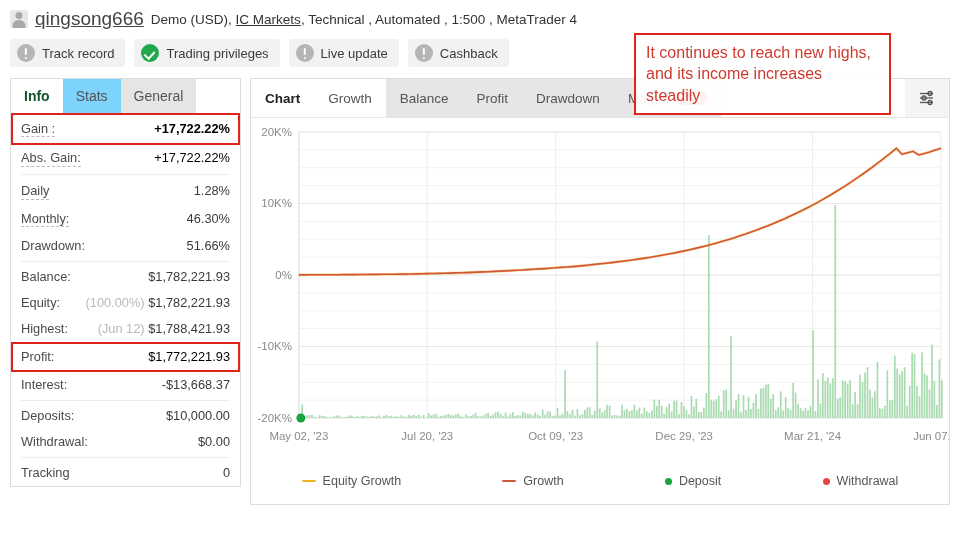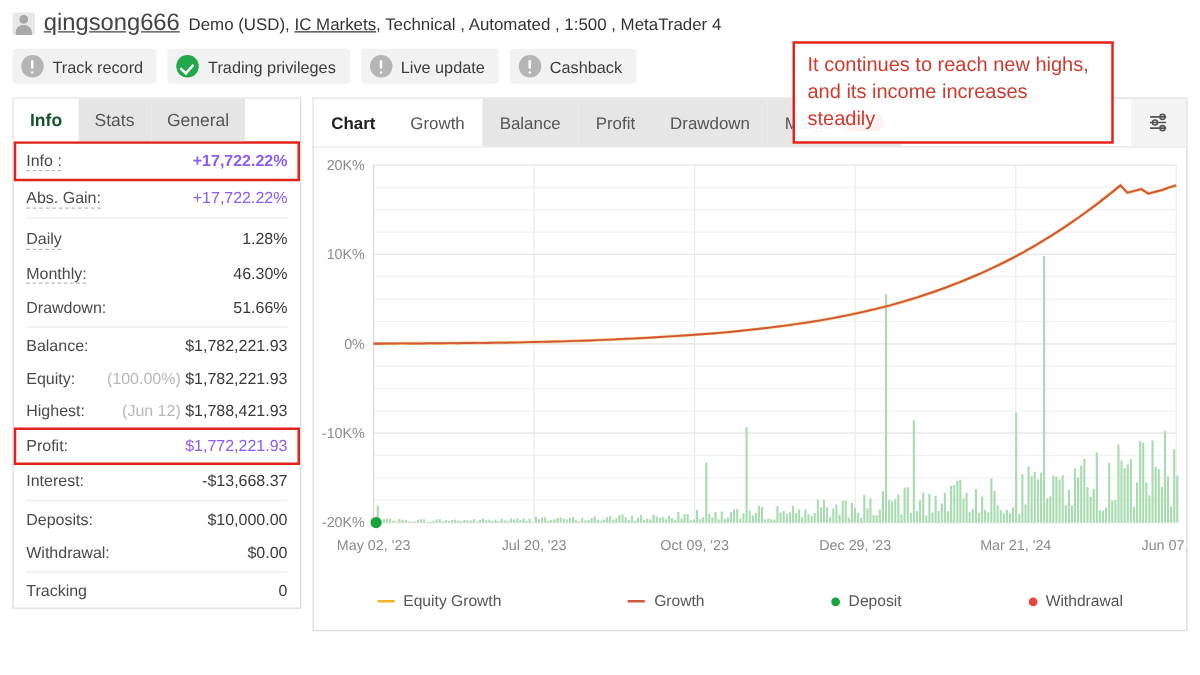--- a/index.html
+++ b/index.html
@@ -32,27 +32,27 @@
   .badge-ic.ok::after { content:""; position:absolute; left:5px; top:4.5px; width:5px; height:8px; border:solid #fff; border-width:0 2px 2px 0; transform:rotate(42deg); }
 
   
   #body-cols { display:flex; gap:9px; padding:10px 10px 0 10px; align-items:flex-start; }
 
   
   #info-panel { width:231px; flex:none; border:1px solid #dcdcdc; background:#fff; }
   #info-tabs { display:flex; background:#fff; }
   .ltab { font-size:14px; padding:9px 13px; color:#555; cursor:pointer; background:#e5e5e5; }
   .ltab.active { background:#ffffff; color:#14532d; font-weight:bold; }
-  .ltab.light { background:#e5e5e5; }
+  .ltab.light { background:#7dd3fc; }
   .info-rows { padding:0; }
   .irow { display:flex; justify-content:space-between; align-items:baseline; padding:5.5px 10px; font-size:12.8px; }
   .irow .k { color:#4a4a4a; }
   .irow .k.dashed { border-bottom:1px dashed #bbb; line-height:1.15; }
   .irow .v { color:#3a3a3a; text-align:right; white-space:nowrap; }
-  .irow .v.green { color:#8b5cf6; }
+  .irow .v.green { color:#000000; }
   .irow .v.bold { font-weight:bold; }
   .sub { color:#b9b9b9; }
   .hl { border:2px solid #e2231a; margin:0 0; padding-left:8px; padding-right:8px; }
   .divider { height:1px; background:#ececec; margin:2px 10px; }
 
   
   #chart-panel { flex:1; border:1px solid #dcdcdc; background:#fff; position:relative; height:427px; }
   #chart-tabbar { display:flex; align-items:stretch; border-bottom:1px solid #e6e6e6; height:39px; position:relative; }
   .ctab { font-size:13.5px; padding:10px 14px; color:#555; background:#e6e6e6; cursor:pointer; display:flex; align-items:center; gap:6px; white-space:nowrap; }
   .ctab.active { background:#ffffff; color:#222; font-weight:bold; }
@@ -104,21 +104,21 @@
 
   <div id="info-panel">
     <div id="info-tabs">
       <div class="ltab active">Info</div>
       <div class="ltab light">Stats</div>
       <div class="ltab">General</div>
     </div>
     <div class="info-rows">
 
       <div class="irow hl">
-        <span class="k dashed">Info :</span>
+        <span class="k dashed">Gain :</span>
         <span class="v green bold">+17,722.22%</span>
       </div>
 
       <div class="irow">
         <span class="k dashed">Abs. Gain:</span>
         <span class="v green">+17,722.22%</span>
       </div>
 
       <div class="divider"></div>
 

